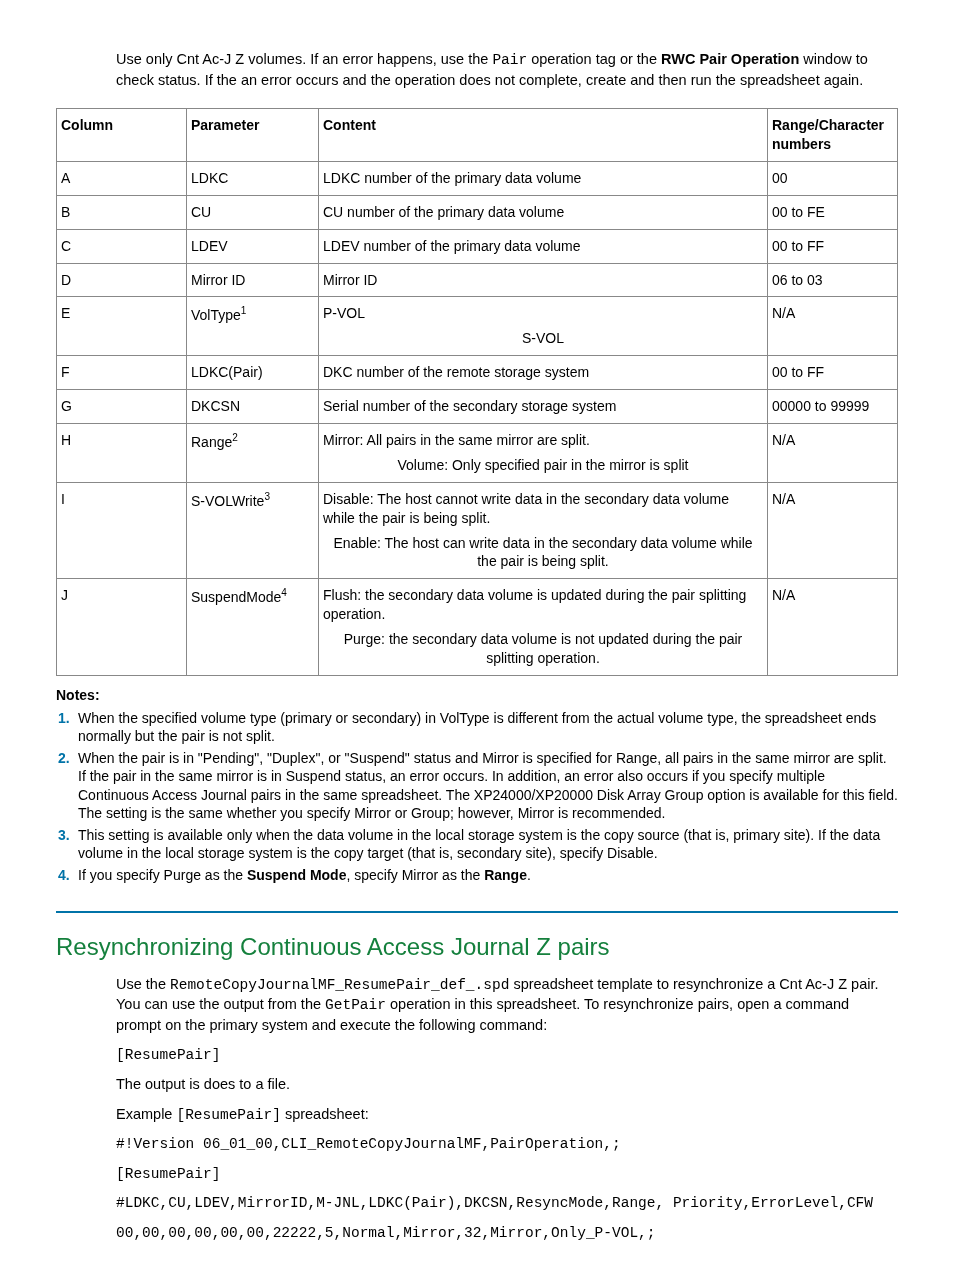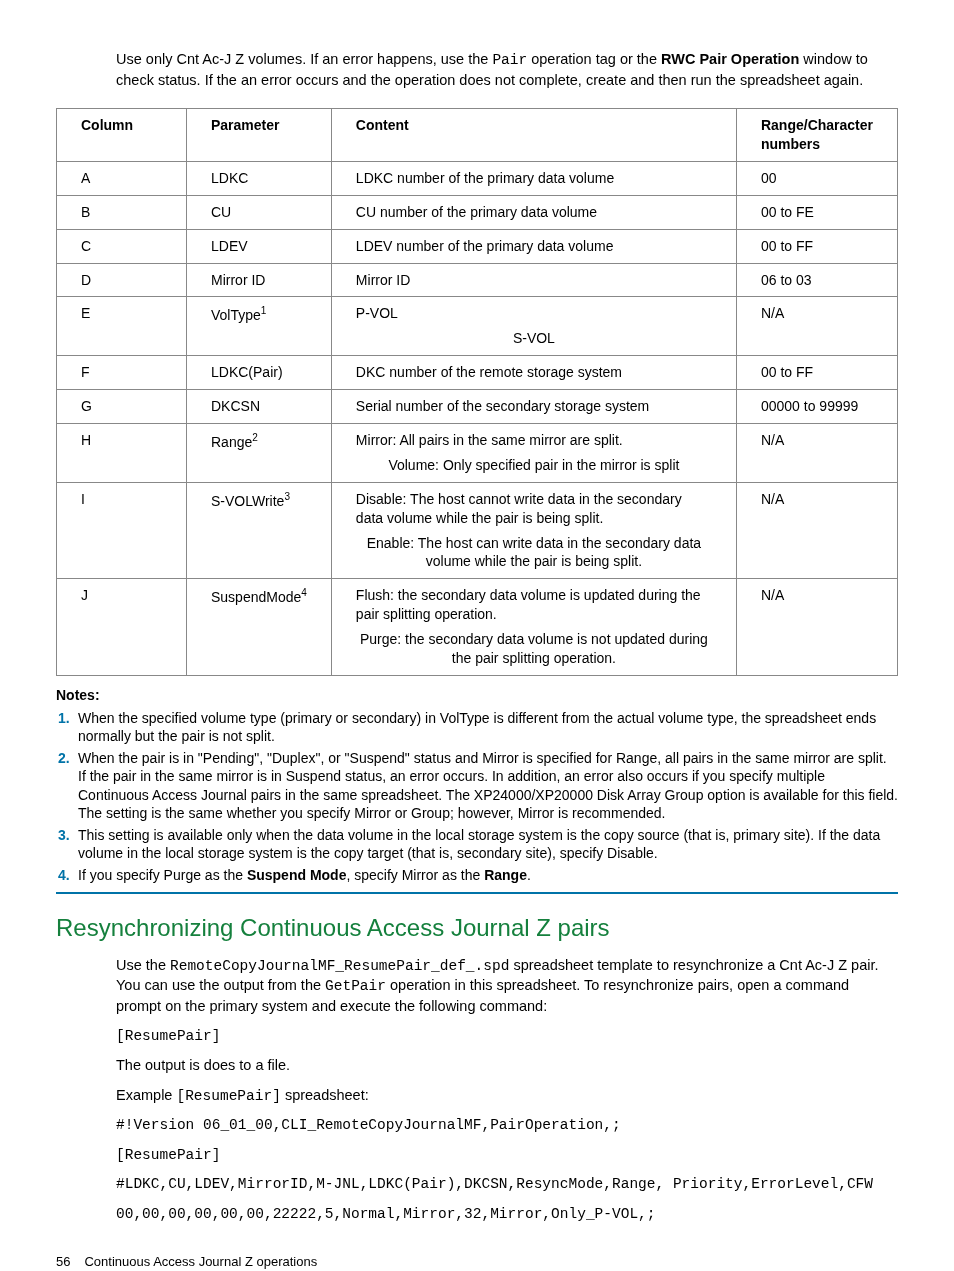--- a/index.html
+++ b/index.html
@@ -15,21 +15,21 @@
   .intro { margin-left: 60px; margin-bottom: 18px; }
   .mono { font-family: "Courier New", monospace; }
   .bold { font-weight: bold; }
   table {
     border-collapse: collapse;
     width: 100%;
     margin-bottom: 10px;
   }
   table th, table td {
     border: 1px solid #888;
-    padding: 7px 24px;
+    padding: 7px 4px;
     text-align: left;
     vertical-align: top;
     font-size: 14px;
   }
   table th { font-weight: bold; }
   table th:nth-child(1), table td:nth-child(1) { width: 130px; }
   table th:nth-child(2), table td:nth-child(2) { width: 132px; }
   table th:nth-child(4), table td:nth-child(4) { width: 130px; }
   .sup { font-size: 10px; vertical-align: super; }
   .content-block p + p { margin-top: 6px; text-align: center; }
@@ -43,21 +43,21 @@
     position: relative;
     line-height: 1.3;
   }
   .notes li::before {
     content: counter(note) ".";
     position: absolute;
     left: 2px;
     color: #0073a8;
     font-weight: bold;
   }
-  .notes-wrap { border-bottom: 2px solid #0073a8; padding-bottom: 3px; margin-bottom: 18px; }
+  .notes-wrap { border-bottom: 2px solid #0073a8; padding-bottom: 22px; margin-bottom: 18px; }
   h2.section {
     color: #15803d;
     font-weight: normal;
     font-size: 24px;
     margin-bottom: 12px;
   }
   .body-indent { margin-left: 60px; }
   .body-indent p { margin-bottom: 10px; }
   .code-line { font-family: "Courier New", monospace; margin-bottom: 10px; }
   .footer {

